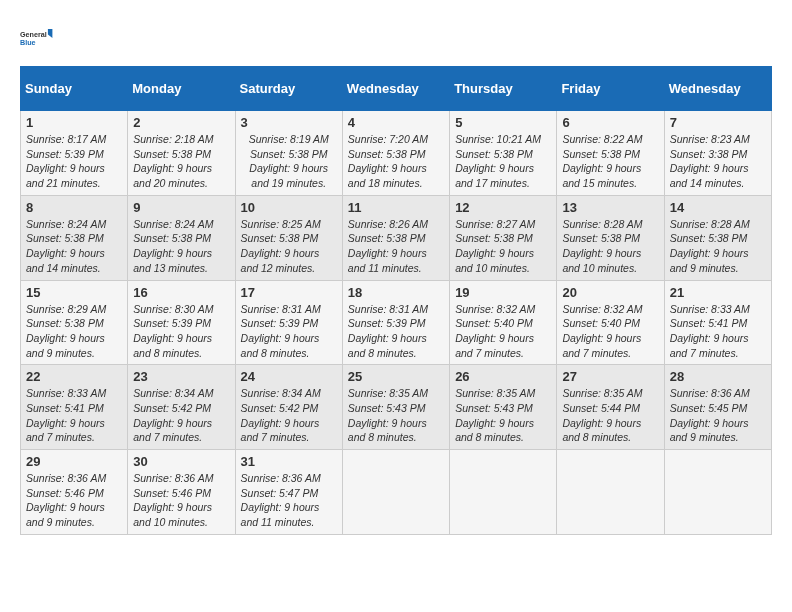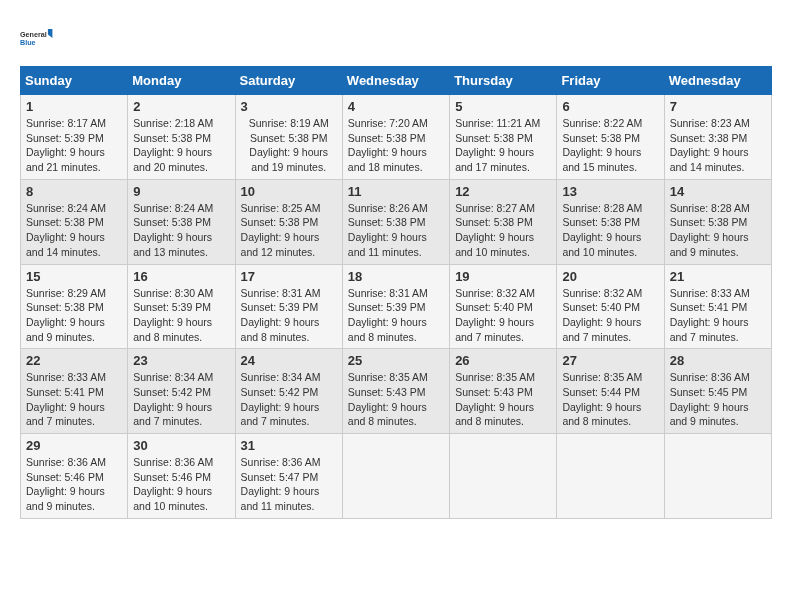--- a/index.html
+++ b/index.html
@@ -38,21 +38,21 @@
       color: #555;
     }
     table {
       width: 100%;
       border-collapse: collapse;
       font-size: 11px;
     }
     thead tr th {
       background-color: #1a6bb5;
       color: #fff;
-      padding: 6px 4px;
+      padding: 14px 4px;
       text-align: left;
       font-size: 13px;
       font-weight: bold;
       border: 1px solid #1a6bb5;
     }
     tbody tr td {
       border: 1px solid #ccc;
       vertical-align: top;
       padding: 4px 5px;
       width: 107px;
@@ -68,20 +68,21 @@
       font-size: 13px;
       font-weight: bold;
       color: #333;
       display: block;
       margin-bottom: 2px;
     }
     .day-info {
       font-size: 10.5px;
       color: #333;
       line-height: 1.4;
+      font-style: italic;
     }
     .empty-cell {
       background-color: #e8e8e8;
     }
   </style>
 </head>
 <body>
 
 <div class="header">
   <div class="logo">
@@ -130,21 +131,21 @@
 Daylight: 9 hours and 19 minutes.</div>
         </td>
         <td>
           <span class="day-num">4</span>
           <div class="day-info" style="white-space: pre-line;">Sunrise: 7:20 AM
 Sunset: 5:38 PM
 Daylight: 9 hours and 18 minutes.</div>
         </td>
         <td>
           <span class="day-num">5</span>
-          <div class="day-info" style="white-space: pre-line;">Sunrise: 11:21 AM
+          <div class="day-info" style="white-space: pre-line;">Sunrise: 10:21 AM
 Sunset: 5:38 PM
 Daylight: 9 hours and 17 minutes.</div>
         </td>
         <td>
           <span class="day-num">6</span>
           <div class="day-info" style="white-space: pre-line;">Sunrise: 8:22 AM
 Sunset: 5:38 PM
 Daylight: 9 hours and 15 minutes.</div>
         </td>
         <td>

